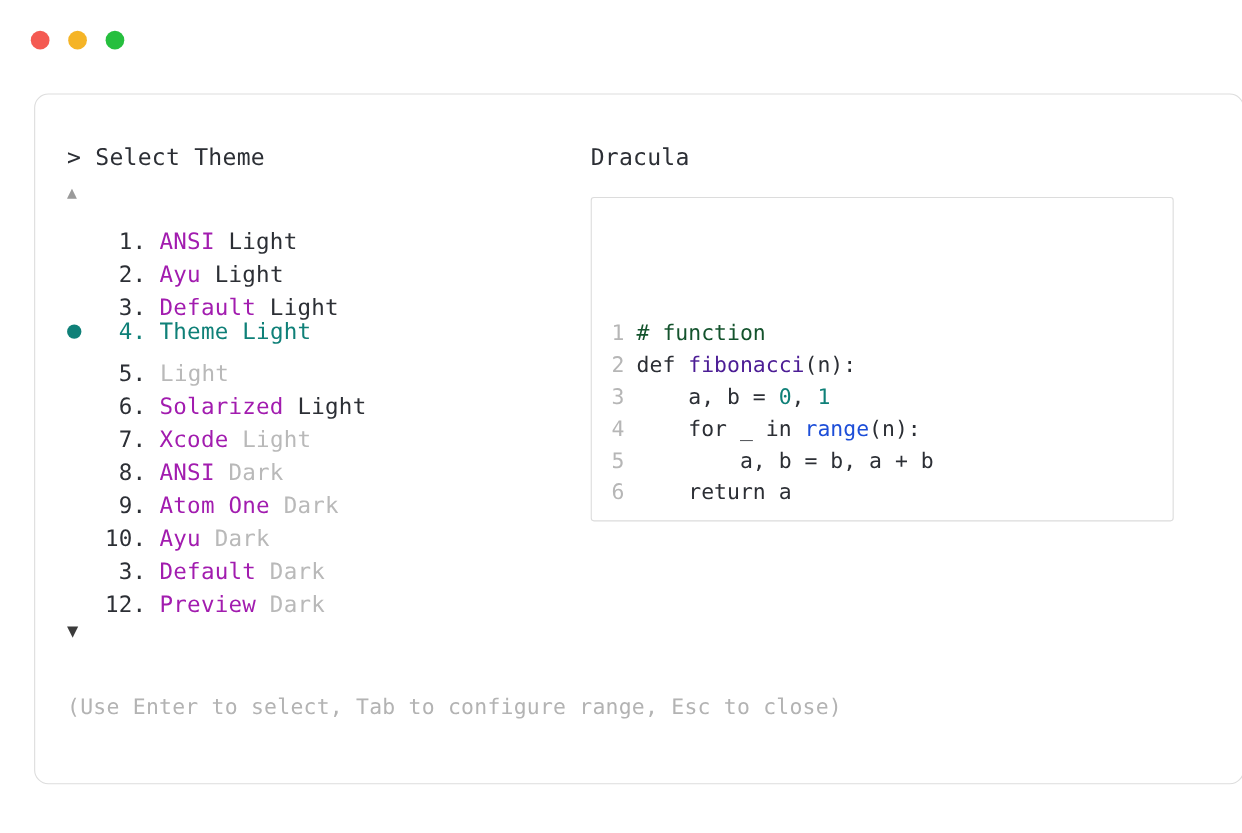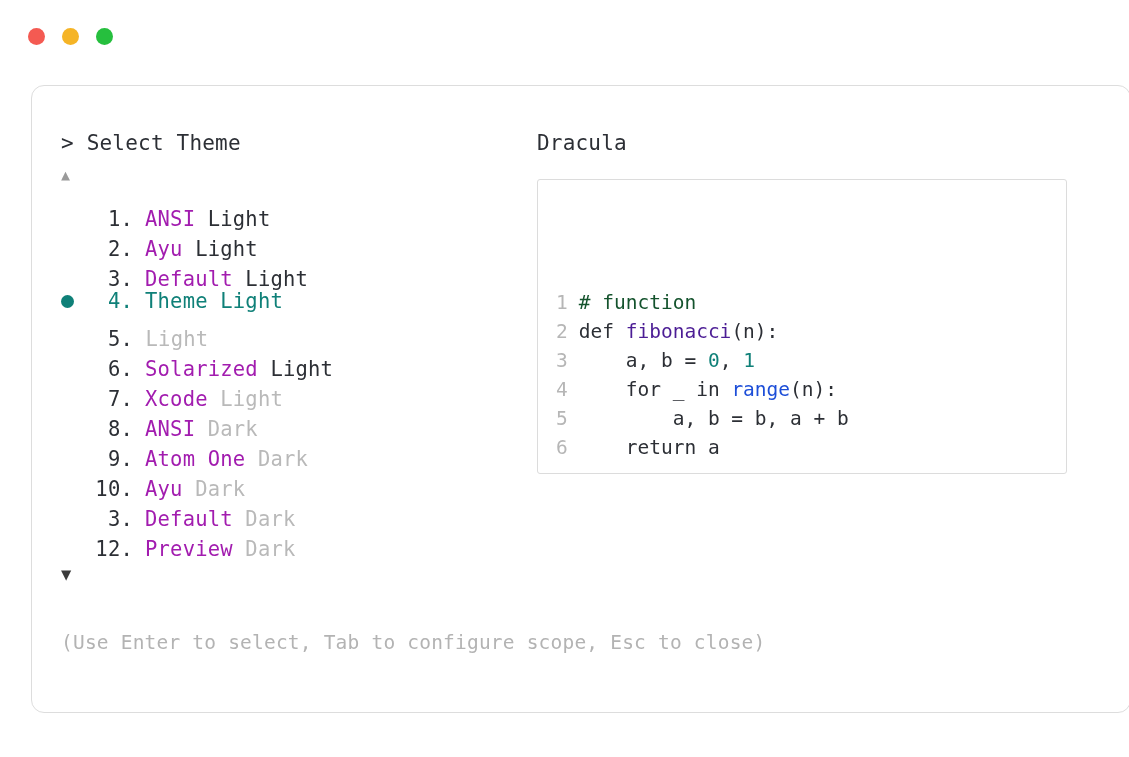--- a/index.html
+++ b/index.html
@@ -204,21 +204,21 @@
           <div class="theme-row"><span class="bullet-cell"></span><span class="idx"> 8.</span><span class="name">ANSI</span><span class="variant dim"> Dark</span></div>
           <div class="theme-row"><span class="bullet-cell"></span><span class="idx"> 9.</span><span class="name">Atom One</span><span class="variant dim"> Dark</span></div>
           <div class="theme-row"><span class="bullet-cell"></span><span class="idx">10.</span><span class="name">Ayu</span><span class="variant dim"> Dark</span></div>
           <div class="theme-row"><span class="bullet-cell"></span><span class="idx">3.</span><span class="name">Default</span><span class="variant dim"> Dark</span></div>
           <div class="theme-row"><span class="bullet-cell"></span><span class="idx">12.</span><span class="name">Preview</span><span class="variant dim"> Dark</span></div>
         </div>
 
       <div class="scroll-arrow down">▼</div>
     </div>
 
-    <div class="hint">(Use Enter to select, Tab to configure scope, Esc to close)</div>
+    <div class="hint">(Use Enter to select, Tab to configure range, Esc to close)</div>
 
     <div class="right-col">
       <div class="preview-header">Dracula</div>
 
       <div class="preview-box">
         <div class="code">
           <div id="code-lines"><div class="code-line"><span class="ln">1</span><span class="tok-comment"> # function</span></div><div class="code-line"><span class="ln">2</span><span class="tok-keyword"> def </span><span class="tok-func">fibonacci</span><span class="tok-plain">(n):</span></div><div class="code-line"><span class="ln">3</span><span class="tok-plain">     a, b = </span><span class="tok-num">0</span><span class="tok-plain">, </span><span class="tok-num">1</span></div><div class="code-line"><span class="ln">4</span><span class="tok-plain">     for _ in </span><span class="tok-builtin">range</span><span class="tok-plain">(n):</span></div><div class="code-line"><span class="ln">5</span><span class="tok-plain">         a, b = b, a + b</span></div><div class="code-line"><span class="ln">6</span><span class="tok-plain">     return a</span></div></div>
           
         </div>
       </div>

